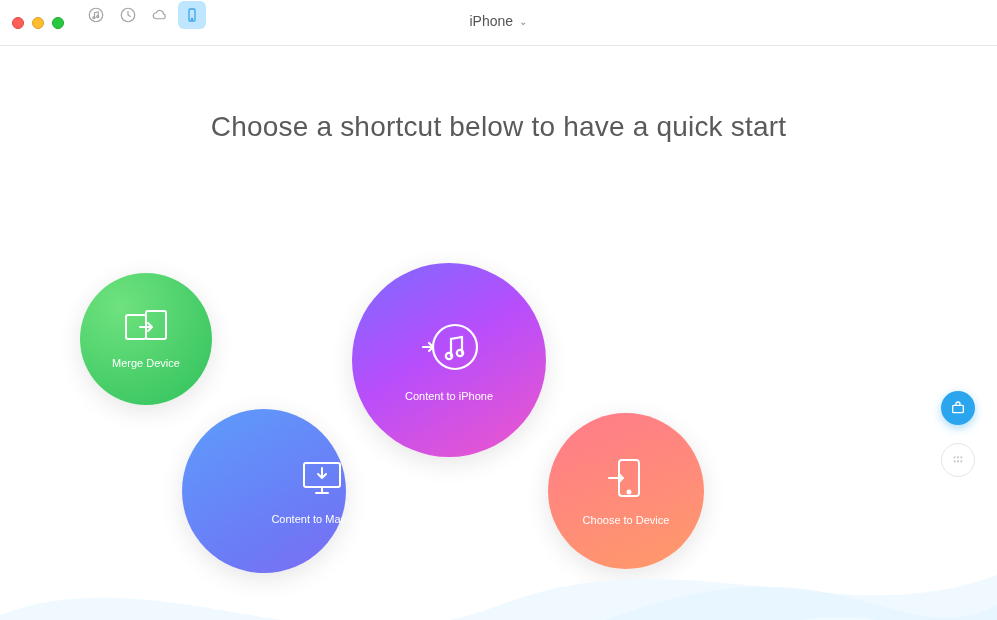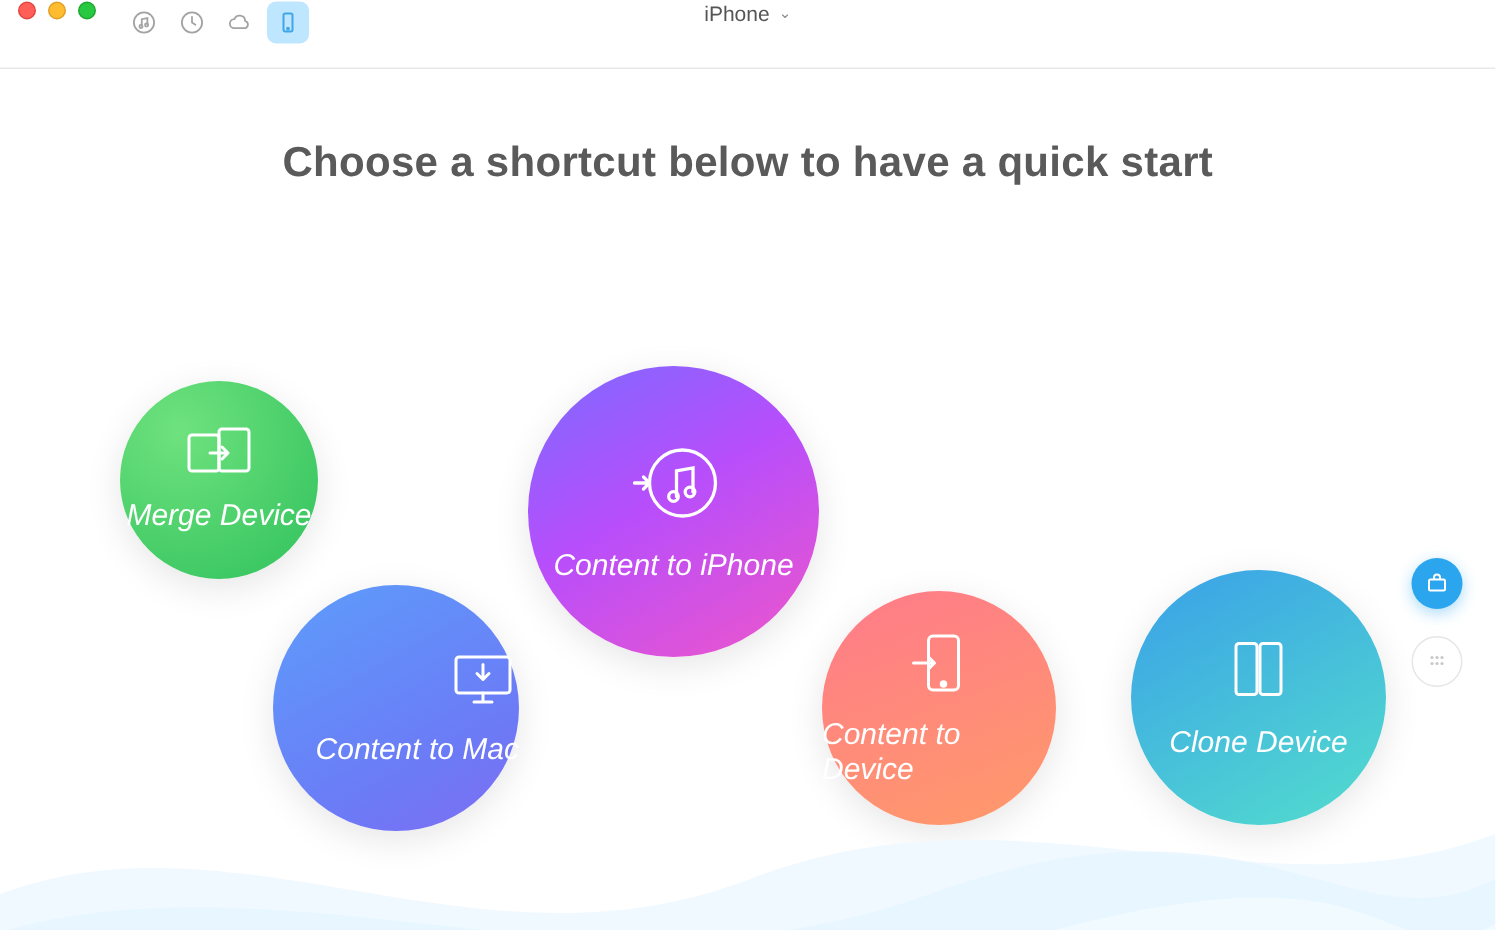--- a/index.html
+++ b/index.html
@@ -1,35 +1,35 @@
 <!DOCTYPE html>
 <html><head>
 <meta charset="utf-8">
 <style>
   * { box-sizing: border-box; margin: 0; padding: 0; }
   html, body { width: 997px; height: 620px; font-family: -apple-system, "Helvetica Neue", Arial, sans-serif; background: #fff; overflow: hidden; }
   .window { position: relative; width: 997px; height: 620px; background: #fff; }
-  .titlebar { height: 46px; border-bottom: 1px solid #e8e8e8; display: flex; align-items: flex-start; padding: 1px 12px; position: relative; }
+  .titlebar { height: 46px; border-bottom: 1px solid #e8e8e8; display: flex; align-items: flex-end; padding: 16px 12px; position: relative; }
   .traffic { display: flex; gap: 8px; align-items: center; }
   .traffic .dot { width: 12px; height: 12px; border-radius: 50%; }
   .dot.red { background: #ff5f57; border:1px solid #e24640; }
   .dot.yellow { background: #febc2e; border:1px solid #e1a028; }
   .dot.green { background: #28c840; border:1px solid #1fa82f; }
   .nav-icons { display: flex; gap: 4px; margin-left: 18px; align-items: center; }
   .nav-btn { width: 28px; height: 28px; border-radius: 6px; display: flex; align-items: center; justify-content: center; color: #a3a3a3; cursor: pointer; }
   .nav-btn.active { background: #bfe6ff; color: #3fa7e8; }
   .nav-btn svg { width: 18px; height: 18px; display:block; }
   .title-drop { position: absolute; left: 50%; transform: translateX(-50%); display: flex; align-items: center; gap: 6px; color: #555; font-size: 14px; cursor: pointer; }
   .title-drop .chev { font-size: 10px; color: #888; }
   .content { position: relative; width: 100%; height: calc(100% - 46px); }
-  .heading { text-align: center; font-size: 28px; font-weight: 700; color: #5a5a5a; margin-top: 46px; letter-spacing: .2px; }
+  .heading { text-align: center; font-size: 28px; font-weight: 400; color: #5a5a5a; margin-top: 65px; letter-spacing: .2px; }
   .bubbles { position: relative; width: 100%; height: 460px; }
   .bubble { position: absolute; border-radius: 50%; display: flex; flex-direction: column; align-items: center; justify-content: center; color: #fff; cursor: pointer; box-shadow: 0 6px 24px rgba(0,0,0,.10); }
   .bubble .icon { margin-bottom: 10px; }
-  .bubble .label { font-size: 20px; font-weight: 400; font-style: italic; }
+  .bubble .label { font-size: 11px; font-weight: 400; }
   .b-merge   { left: 80px;  top: 130px; width: 132px; height: 132px; background: radial-gradient(circle at 30% 25%, #6fe27e, #2fc15c); }
   .b-itunes  { left: 352px; top: 120px; width: 194px; height: 194px; background: linear-gradient(150deg, #7c6bff 0%, #b74efc 45%, #ef56c9 100%); }
   .b-add     { left: 660px; top: 120px; width: 132px; height: 132px; background: radial-gradient(circle at 35% 25%, #6de1ec, #5ed0e6 60%, #84e4e0); }
   .b-mac     { left: 182px; top: 266px; width: 164px; height: 164px; background: linear-gradient(150deg, #5d9dfb, #6c7af6 70%, #7f6df4); align-items: flex-end; }
   .b-device  { left: 548px; top: 270px; width: 156px; height: 156px; background: linear-gradient(160deg, #ff7b8a, #ff9a6a); }
   .b-clone   { left: 754px; top: 256px; width: 170px; height: 170px; background: linear-gradient(150deg, #3aa0e8, #4fd4d1 85%); }
   .side-floats { position: absolute; right: 22px; top: 280px; display: flex; flex-direction: column; gap: 18px; }
   .float-btn { width: 34px; height: 34px; border-radius: 50%; display: flex; align-items:center; justify-content:center; cursor:pointer; }
   .float-primary { background: #2aa5ee; color: #fff; box-shadow: 0 3px 10px rgba(42,165,238,.4); }
   .float-secondary { background: #fff; color: #c8c8c8; border: 1px solid #e6e6e6; }
@@ -125,32 +125,23 @@
       </div>
 
       <div class="bubble b-device">
         <span class="icon">
           <svg width="38" height="44" viewBox="0 0 38 44" fill="none" stroke="#fff" stroke-width="2">
             <rect x="12" y="4" width="20" height="36" rx="3"></rect>
             <circle cx="22" cy="36" r="1.5" fill="#fff"></circle>
             <path d="M2 22h14m0 0l-4-4m4 4l-4 4" stroke-linecap="round" stroke-linejoin="round"></path>
           </svg>
         </span>
-        <span class="label">Content to Device</span>
+        <span class="label">Choose to Device</span>
       </div>
 
-      <div class="bubble b-clone">
-        <span class="icon">
-          <svg width="46" height="46" viewBox="0 0 46 46" fill="none" stroke="#fff" stroke-width="2">
-            <rect x="8" y="6" width="14" height="34" rx="2"></rect>
-            <rect x="24" y="6" width="14" height="34" rx="2"></rect>
-          </svg>
-        </span>
-        <span class="label">Clone Device</span>
-      </div>
 
     </div>
 
     <div class="side-floats">
       <div class="float-btn float-primary">
         <svg viewBox="0 0 24 24" fill="none" stroke="currentColor" stroke-width="2">
           <rect x="4" y="8" width="16" height="11" rx="1.5"></rect>
             <path d="M9 8V6a3 3 0 016 0v2"></path>
         </svg>
       </div>

